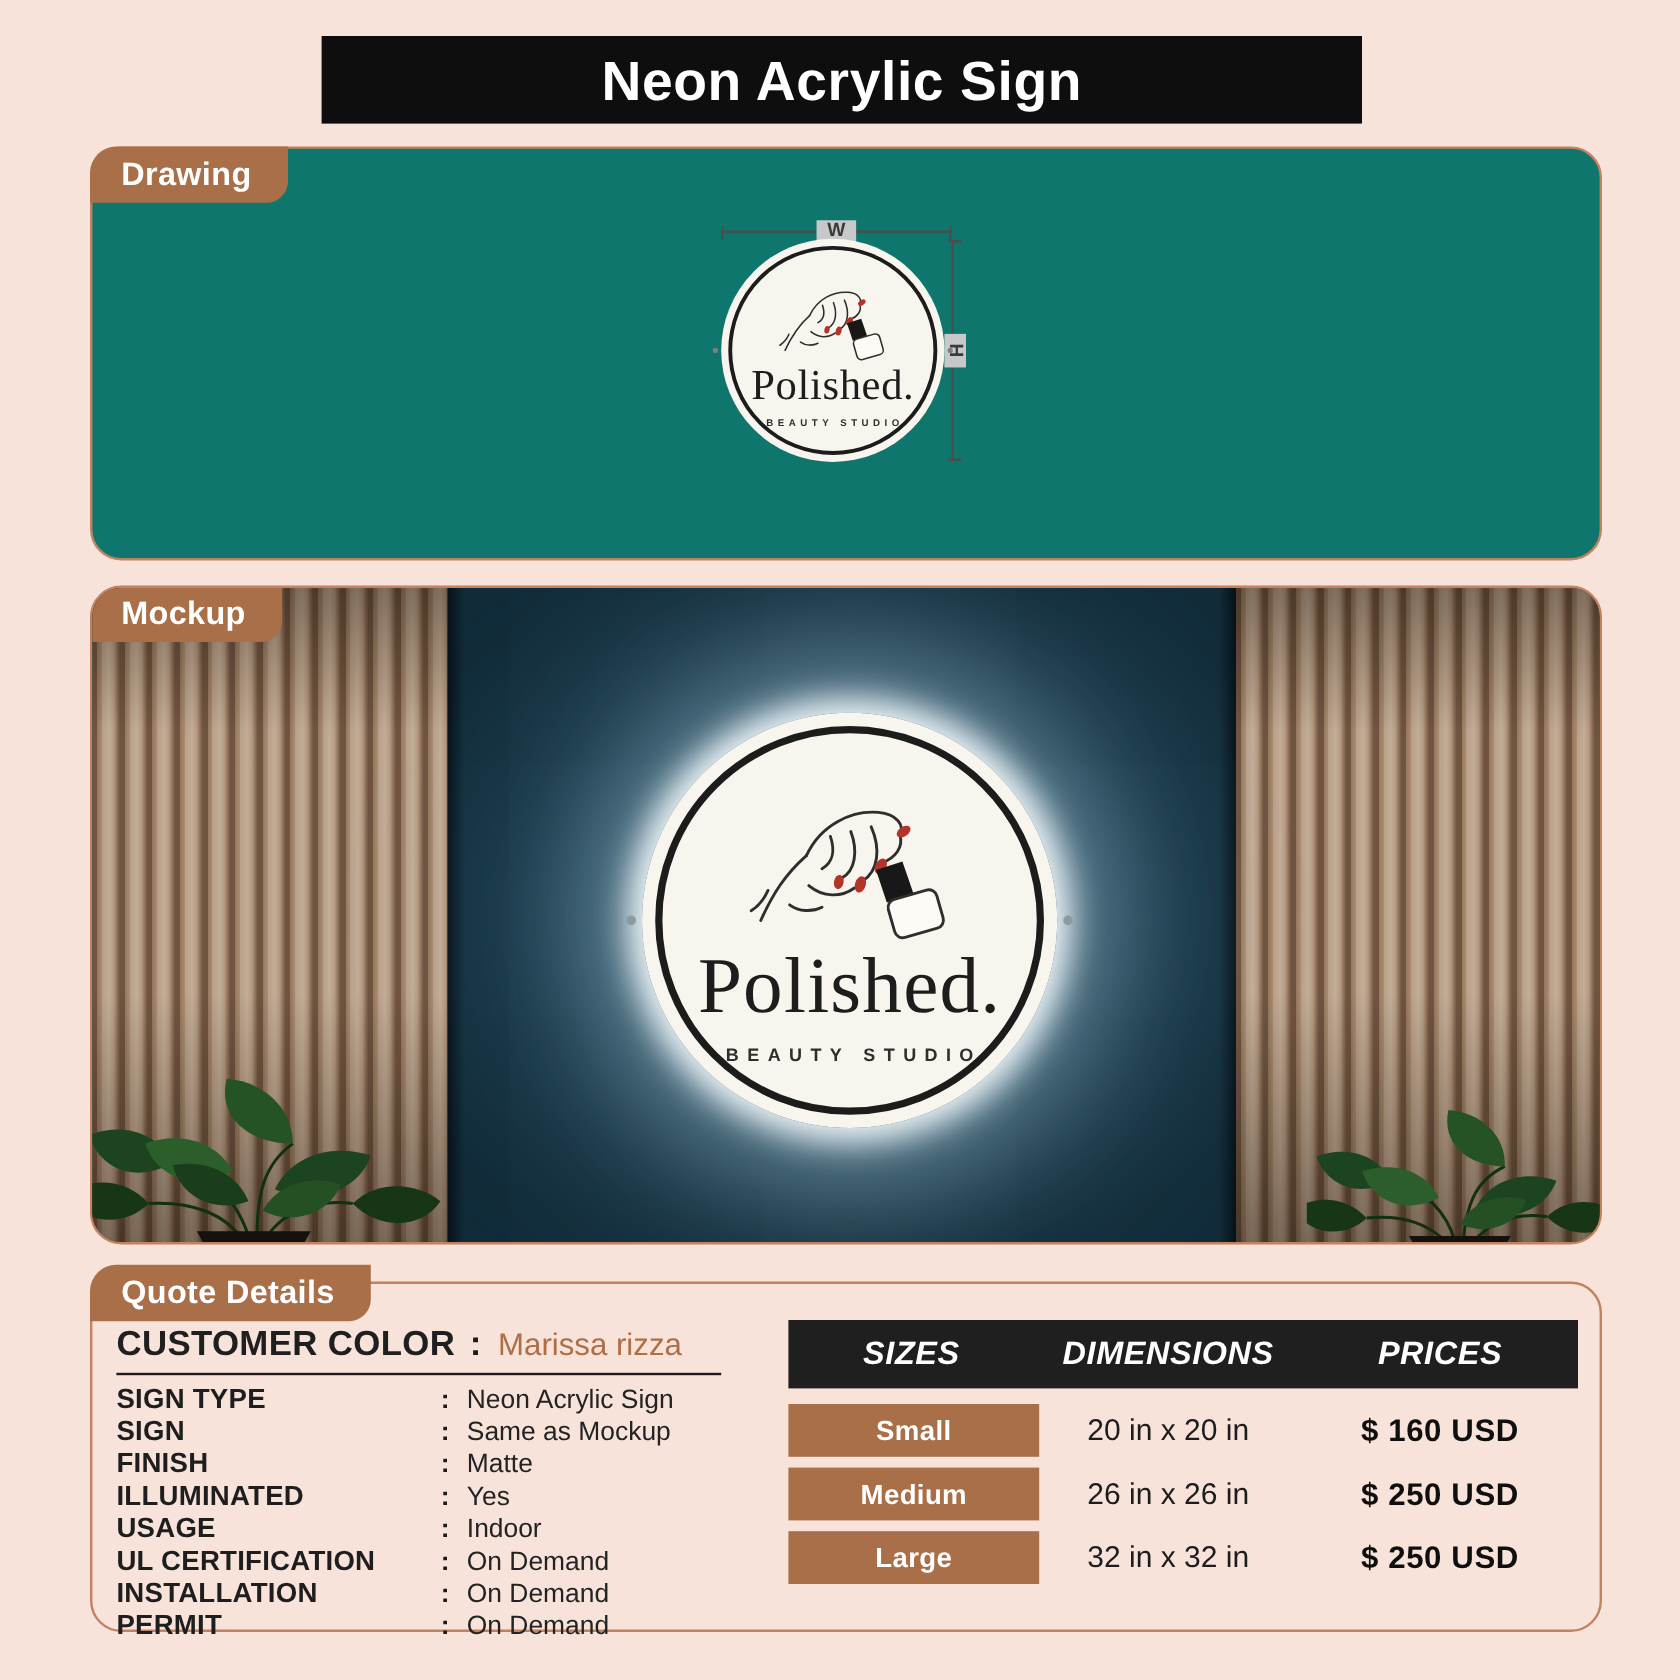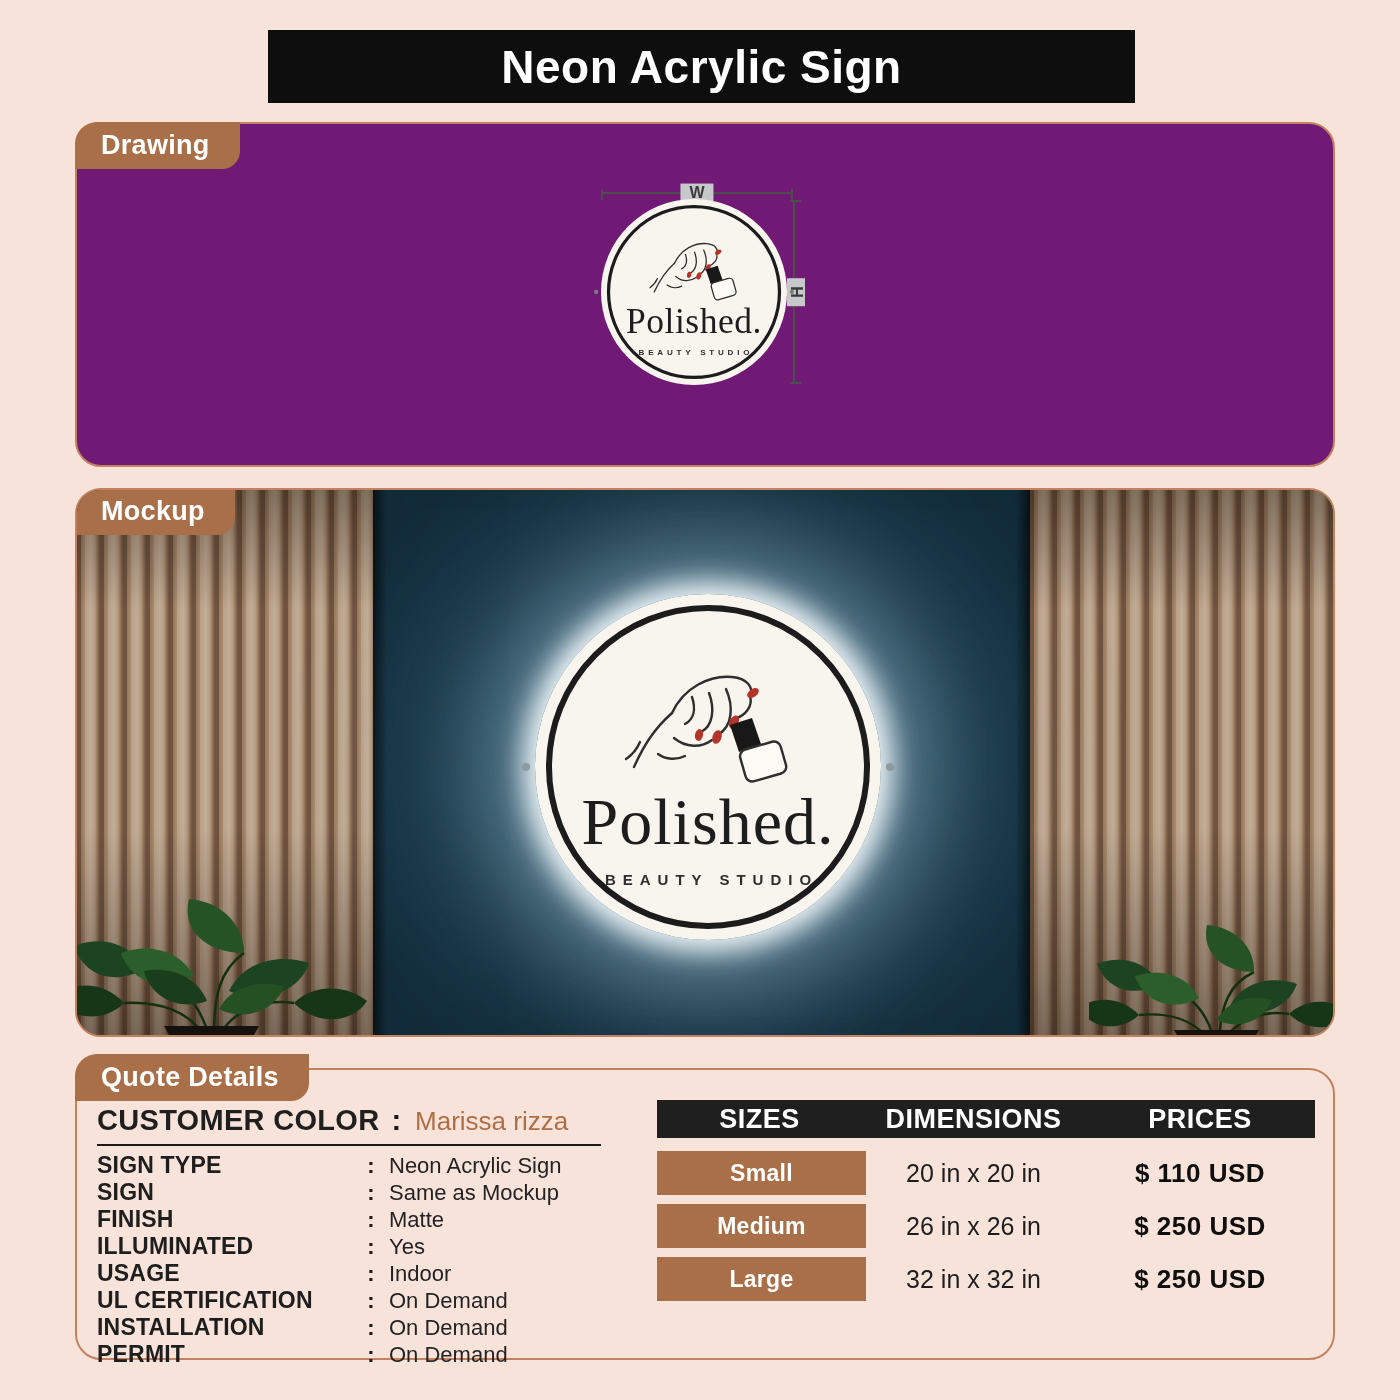--- a/index.html
+++ b/index.html
@@ -14,21 +14,21 @@
     color:#ffffff;font-size:46px;font-weight:800;letter-spacing:.5px;
   }
   
   .panel{position:absolute;left:75px;width:1260px;border:2px solid #c28260;border-radius:26px;box-sizing:border-box;}
   .tab{
     position:absolute;left:-2px;z-index:6;background:#a96f48;color:#fff;
     font-weight:800;font-size:27px;display:flex;align-items:center;
     padding:0 30px 0 26px;height:47px;border-radius:22px 0 18px 0;letter-spacing:.3px;
   }
   
-  .drawing-panel{top:122px;height:345px;background:#701a75;}
+  .drawing-panel{top:122px;height:345px;background:#0f766e;}
   .drawing-tab{top:-2px;}
   .dim-line{position:absolute;}
   .dim-w{left:524px;top:68px;width:192px;border-top:2px solid #4d4d4d;}
   .dim-w .tick{position:absolute;width:2px;height:11px;background:#4d4d4d;top:-5px;}
   .dim-w .tick.l{left:0;} .dim-w .tick.r{right:0;}
   .dim-w .dim-label{
     position:absolute;left:50%;top:0;transform:translate(-50%,-58%);
     background:#c7c8c9;padding:0 9px;font-size:16px;font-weight:700;color:#3a3a3a;
   }
   .dim-h{left:716px;top:76px;height:184px;border-left:2px solid #4d4d4d;}
@@ -96,22 +96,22 @@
   .customer-colon{font-size:29px;font-weight:800;margin:0 14px 0 12px;}
   .customer-value{font-size:26px;font-weight:400;color:#ae6e46;}
   .customer-divider{border:none;border-top:2px solid #1a1a1a;width:504px;margin:7px 0 6px 0;}
   .field-row{display:grid;grid-template-columns:264px 20px auto;align-items:baseline;height:27px;}
   .field-label{font-size:23px;font-weight:800;color:#1e1e1e;letter-spacing:.2px;}
   .field-colon{font-size:22px;font-weight:800;text-align:center;}
   .field-value{font-size:22px;font-weight:400;color:#232323;padding-left:8px;}
   
   .pricing{position:absolute;left:580px;top:30px;width:658px;}
   .price-header{
-    height:38px;background:#1f1f1f;display:grid;grid-template-columns:205px 1fr 230px;
-    align-items:center;color:#fff;font-weight:800;font-size:27px;letter-spacing:.5px;
+    height:57px;background:#1f1f1f;display:grid;grid-template-columns:205px 1fr 230px;
+    align-items:center;color:#fff;font-weight:800;font-size:27px;letter-spacing:.5px;font-style:italic;
   }
   .price-header span{text-align:center;}
   .price-row{display:grid;grid-template-columns:205px 1fr 230px;align-items:center;height:44px;margin-top:9px;}
   .price-row.first{margin-top:13px;}
   .size-btn{
     background:#a96f48;border:none;color:#fff;font-family:inherit;
     font-weight:800;font-size:23px;height:44px;width:209px;cursor:pointer;letter-spacing:.3px;
   }
   .dims-cell{text-align:center;font-size:25px;color:#1d1d1d;}
   .price-cell{text-align:center;font-size:26px;font-weight:800;color:#0f0f0f;letter-spacing:.5px;}
@@ -314,21 +314,21 @@
     <div class="pricing">
       <div class="price-header">
         <span>SIZES</span>
         <span>DIMENSIONS</span>
         <span>PRICES</span>
       </div>
 
       <div class="price-row first">
         <button class="size-btn">Small</button>
         <span class="dims-cell">20 in x 20 in</span>
-        <span class="price-cell">$ 110 USD</span>
+        <span class="price-cell">$ 160 USD</span>
       </div>
       <div class="price-row">
         <button class="size-btn">Medium</button>
         <span class="dims-cell">26 in x 26 in</span>
         <span class="price-cell">$ 250 USD</span>
       </div>
       <div class="price-row">
         <button class="size-btn">Large</button>
         <span class="dims-cell">32 in x 32 in</span>
         <span class="price-cell">$ 250 USD</span>

